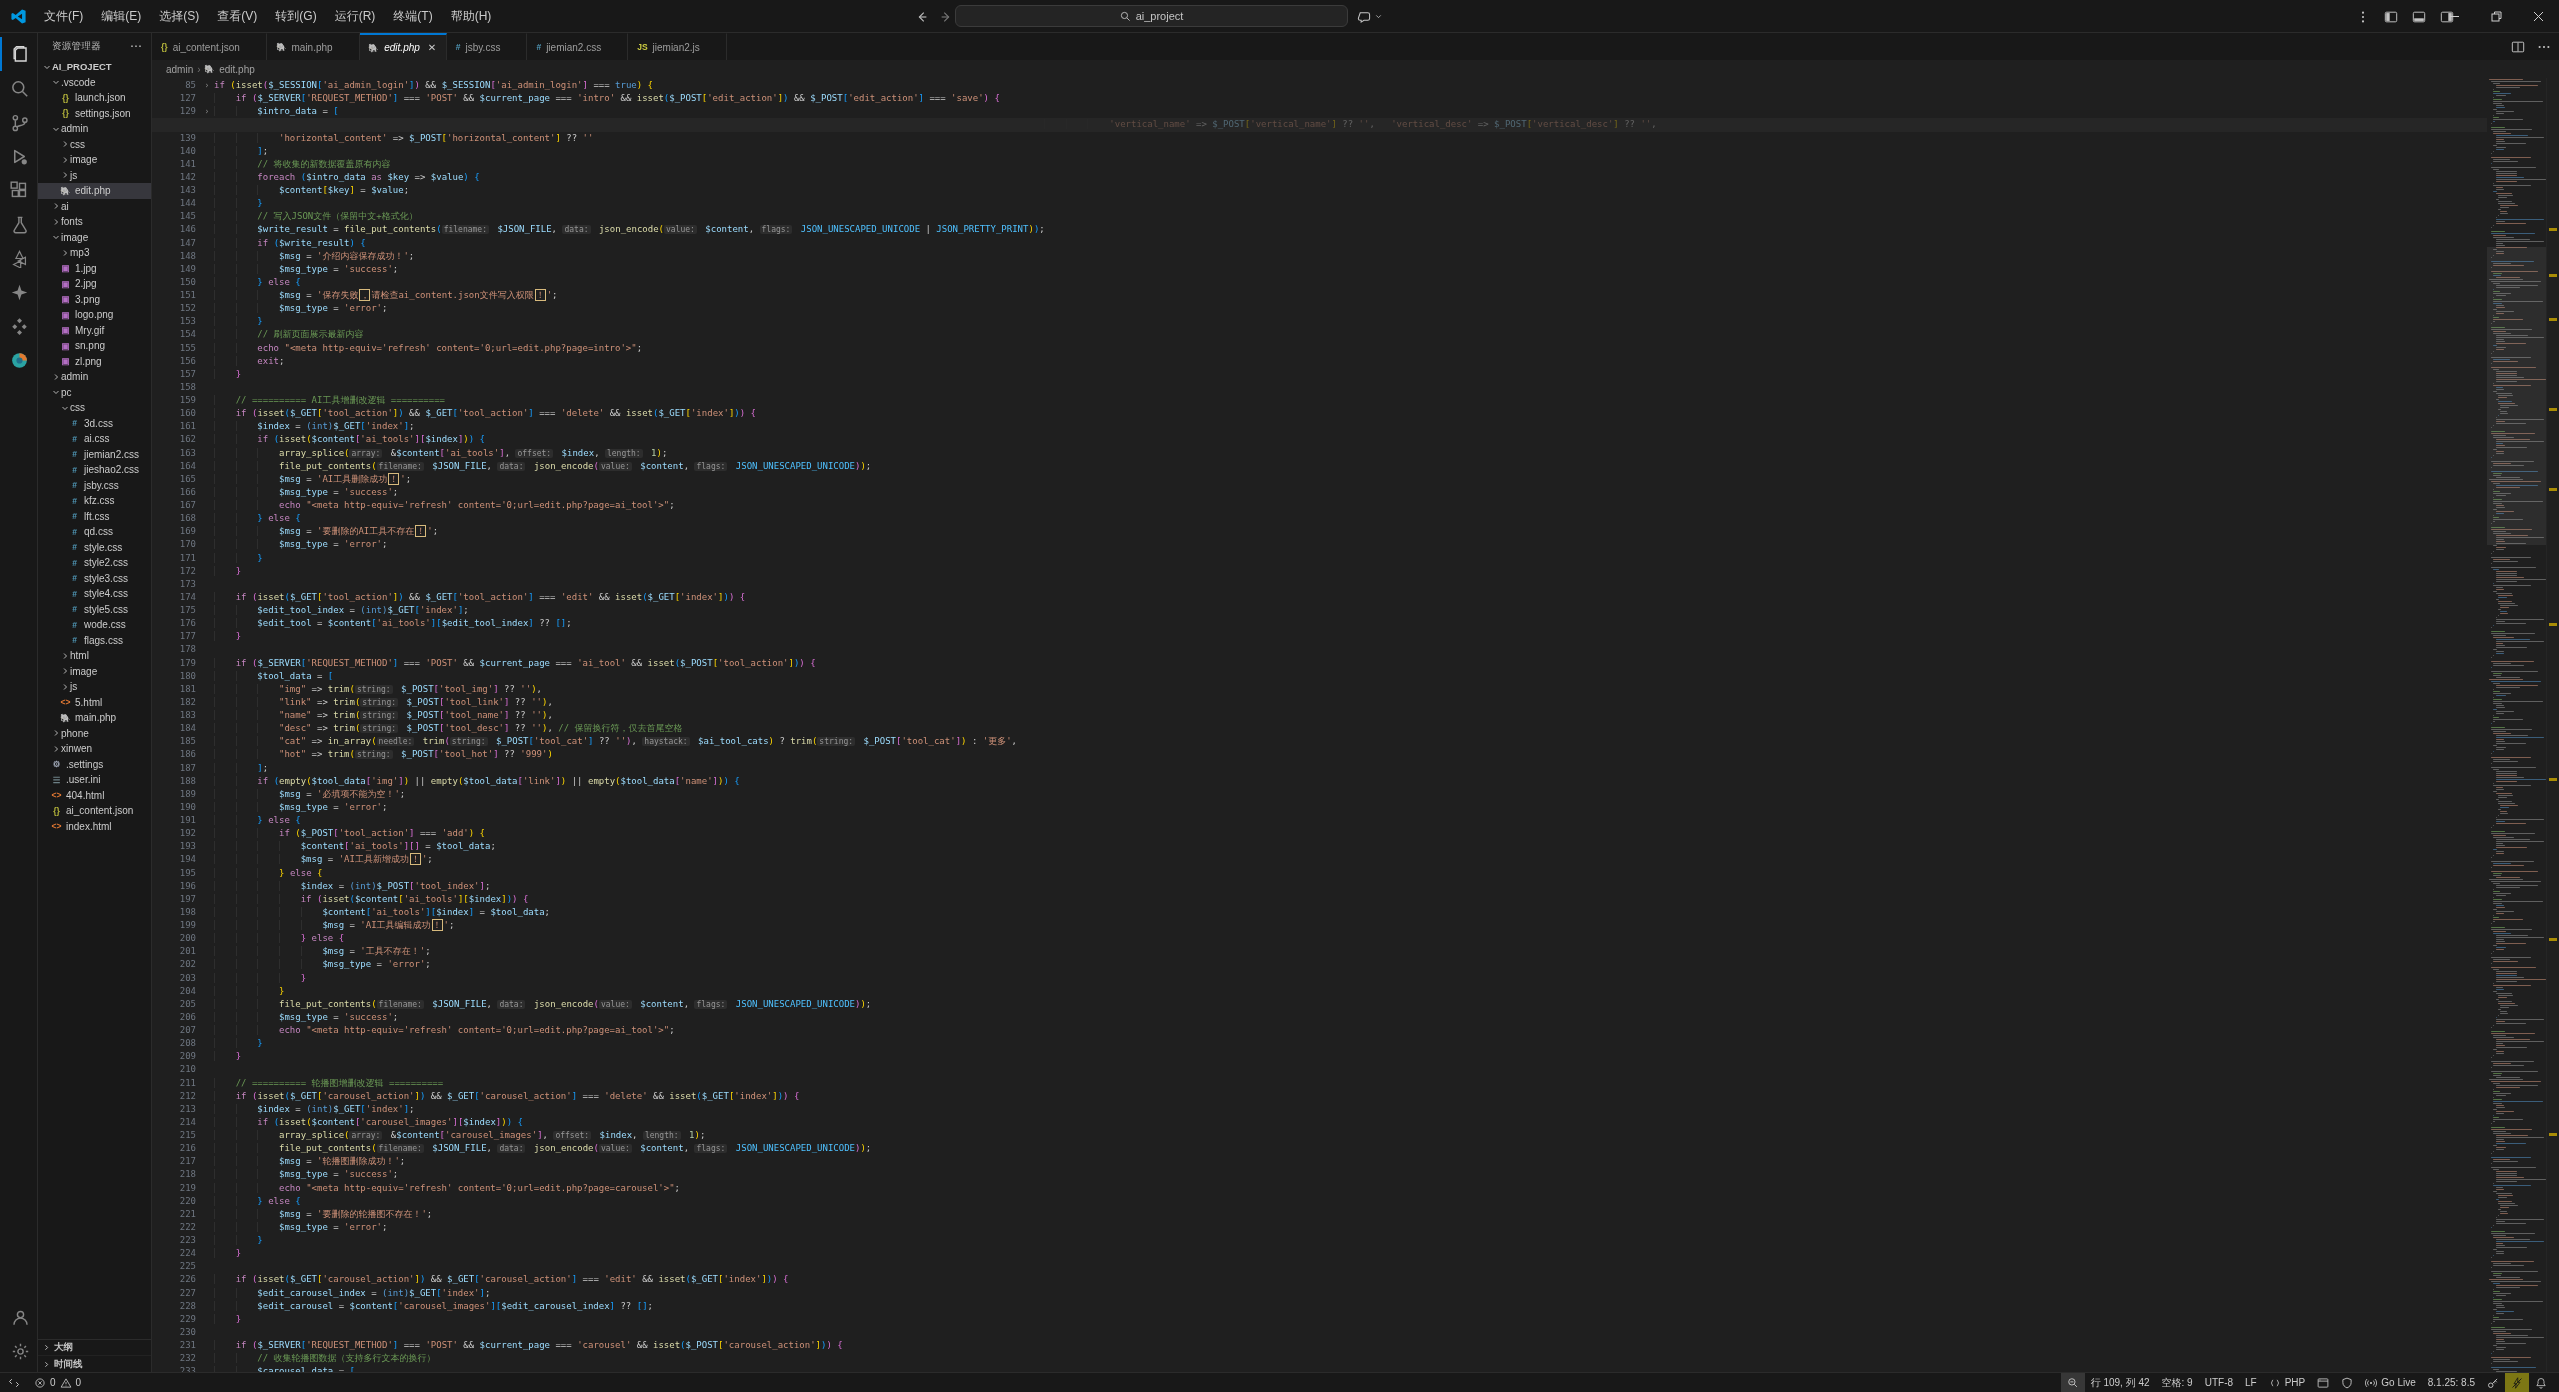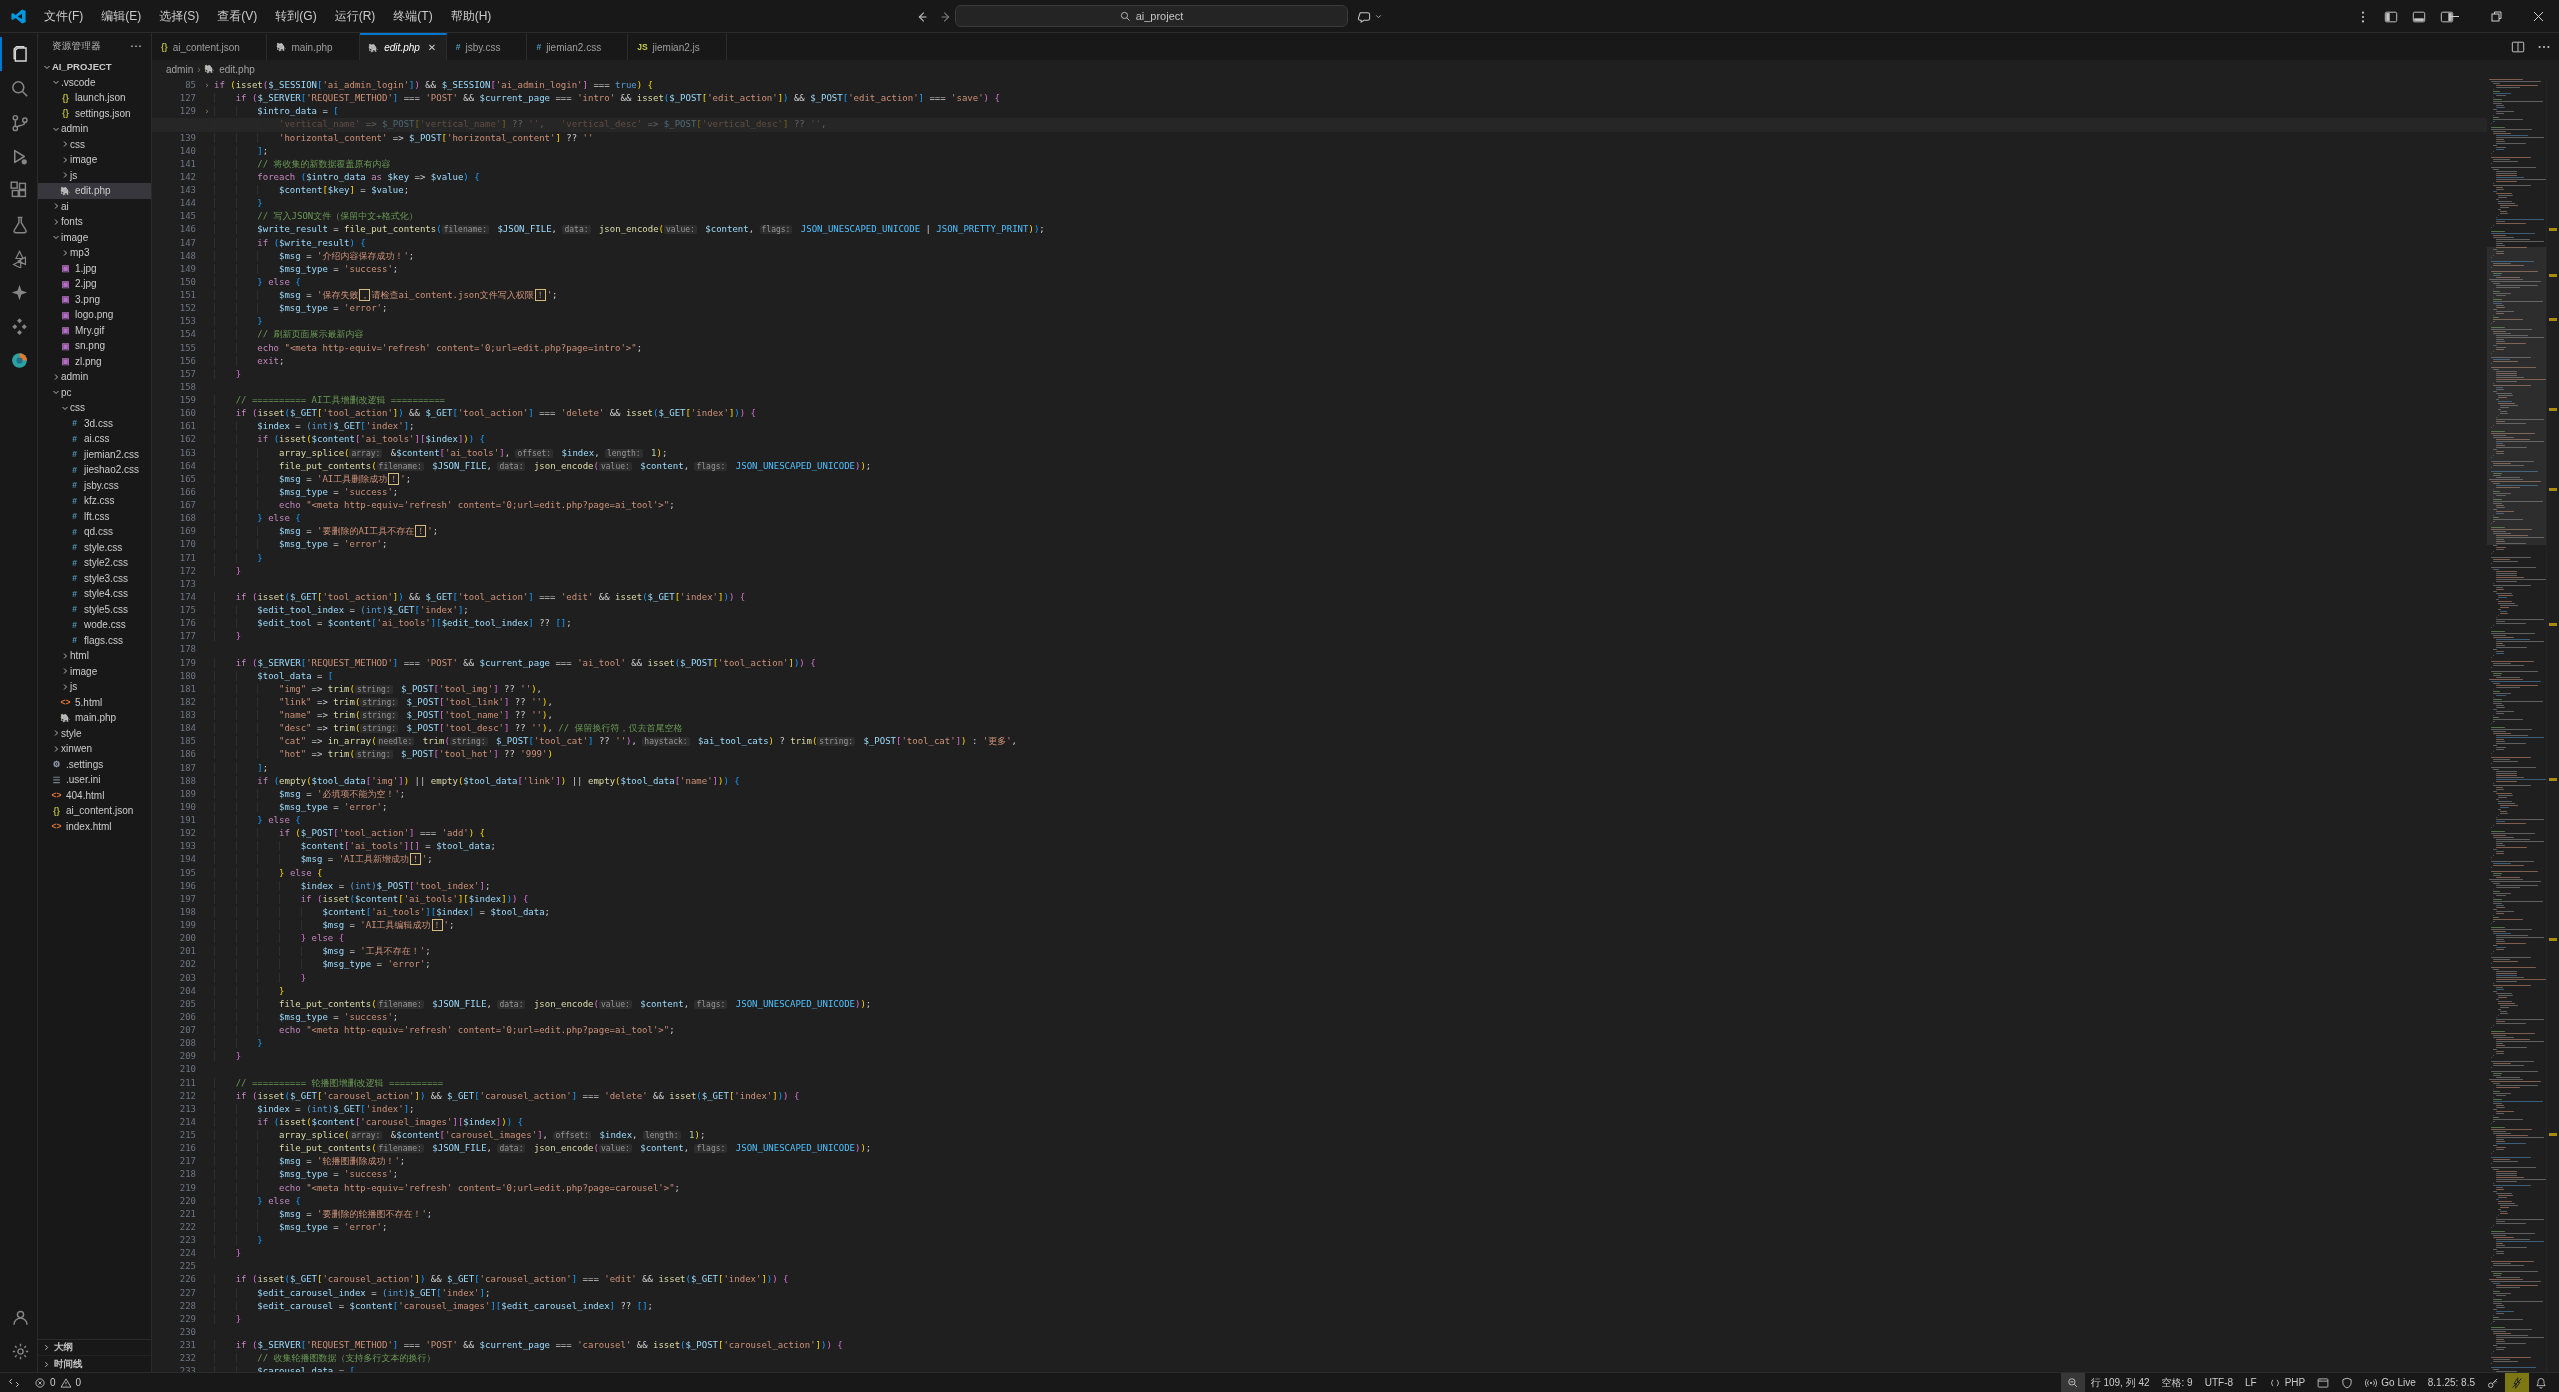--- a/index.html
+++ b/index.html
@@ -54,21 +54,21 @@
   .tab-actions { position:absolute; right:8px; top:0; height:27px; display:flex; align-items:center; gap:12px; color:#c5c5c5; }
   .tab-actions svg { width:14px; height:14px; }
   .breadcrumb { height:18px; display:flex; align-items:center; gap:4px; padding-left:14px; font-size:10px; color:#a0a0a0; background:#1f1f1f; }
   .breadcrumb .sep { color:#6e6e6e; font-size:10px; }
   .breadcrumb .ficon { font-size:8.5px; font-weight:bold; }
 
   .codewrap { flex:1; position:relative; overflow:hidden; }
   .code-lines { position:absolute; left:0; top:1px; right:72px; bottom:0; font-family:"DejaVu Sans Mono",monospace; font-size:9px; line-height:13.14px; white-space:pre; overflow:hidden; color:#cccccc; }
   .crow { display:flex; height:13.14px; }
   .crow.band { background:#262626; }
-  .crow.band .ctxt { opacity:.35; }
+  .crow.band .ctxt { opacity:.35;text-align:center; }
   .gutter { width:48px; flex:none; text-align:right; color:#6e7681; padding-right:4px; }
   .foldc { width:14px; flex:none; color:#8b8b8b; text-align:center; font-size:8px; }
   .ctxt { flex:1; }
   .ind { background-image:repeating-linear-gradient(to right,#2e2e2e 0 1px,transparent 1px 21.68px); }
   .tok-cmt { color:#6a9955; } .tok-str { color:#ce9178; } .tok-var { color:#9cdcfe; }
   .tok-kw { color:#c586c0; } .tok-fn { color:#dcdcaa; } .tok-num { color:#b5cea8; }
   .tok-blue { color:#569cd6; } .tok-const { color:#4fc1ff; }
   .inlay { background:#2d2d2d; color:#969696; border-radius:2px; padding:0 2px; margin-right:3px; font-size:8px; }
   .boxch { border:1px solid #d7ba7d; margin:0 1px; }
 
@@ -493,21 +493,21 @@
         <div class="tree-row" style="padding-left: 22px;">
           <span class="ficon" style="color:#a074c4">🐘</span>
           <span>main.php</span>
         </div>
         <div class="tree-row" style="padding-left: 13px;">
           <span class="chev">
             <svg width="8" height="8" viewBox="0 0 16 16">
               <path d="M6 3l5 5-5 5" stroke="#c5c5c5" fill="none" stroke-width="1.8"></path>
             </svg>
           </span>
-          <span>style</span>
+          <span>phone</span>
         </div>
         <div class="tree-row" style="padding-left: 13px;">
           <span class="chev">
             <svg width="8" height="8" viewBox="0 0 16 16">
               <path d="M6 3l5 5-5 5" stroke="#c5c5c5" fill="none" stroke-width="1.8"></path>
             </svg>
           </span>
           <span>xinwen</span>
         </div>
         <div class="tree-row" style="padding-left: 13px;">

